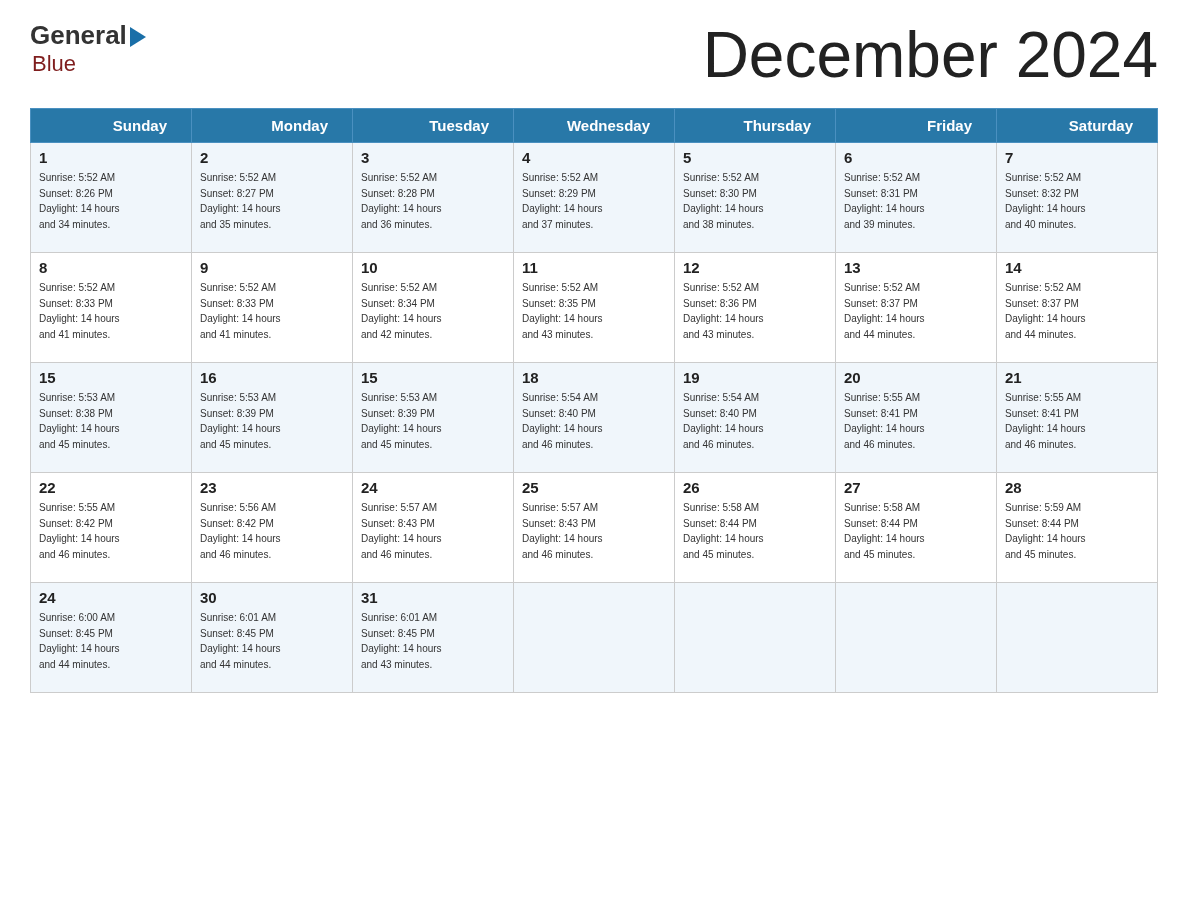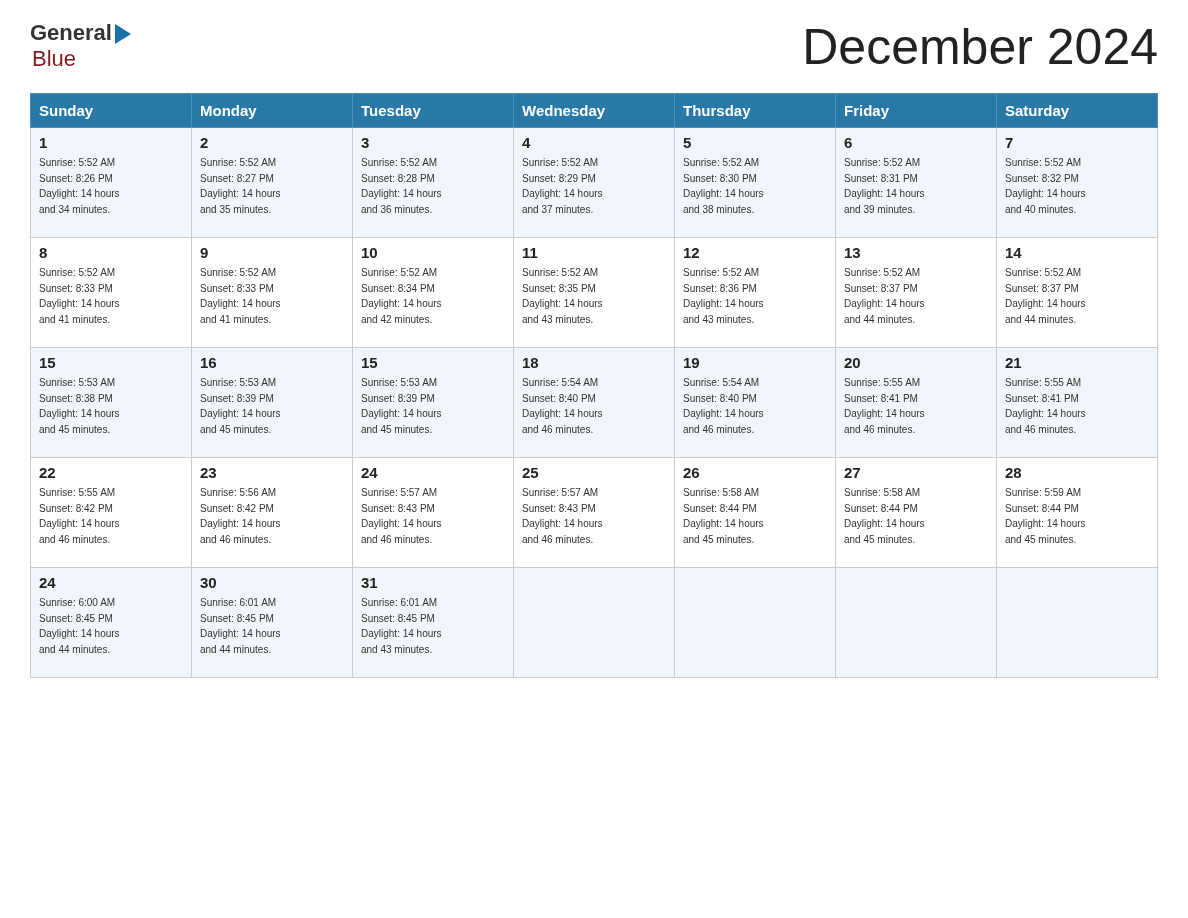--- a/index.html
+++ b/index.html
@@ -10,56 +10,56 @@
       width: 1188px;
       min-height: 918px;
     }
     .header {
       display: flex;
       justify-content: space-between;
       align-items: flex-start;
       margin-bottom: 18px;
     }
     .logo-text-general {
-      font-size: 22px;
+      font-size: 26px;
       font-weight: bold;
       color: #333;
     }
     .logo-text-blue {
       font-size: 22px;
       font-weight: normal;
       color: #7f1d1d;
     }
     .title-area {
       text-align: right;
     }
     .month-title {
-      font-size: 50px;
+      font-size: 64px;
       font-weight: normal;
       color: #222;
       line-height: 1.1;
     }
     .location {
       font-size: 20px;
       color: #555;
       margin-top: 4px;
     }
     .calendar-table {
       width: 100%;
       border-collapse: collapse;
       table-layout: fixed;
     }
     .calendar-table thead tr th {
       background-color: #2878a8;
       color: #fff;
       font-size: 15px;
       font-weight: bold;
-      padding: 8px 8px;
+      padding: 8px 24px;
       border: 1px solid #4a90c0;
-      text-align: left;
+      text-align: right;
     }
     .calendar-table tbody tr td {
       vertical-align: top;
       padding: 6px 8px 10px 8px;
       border: 1px solid #ccc;
       font-size: 12px;
       color: #333;
       min-height: 90px;
       height: 110px;
     }

